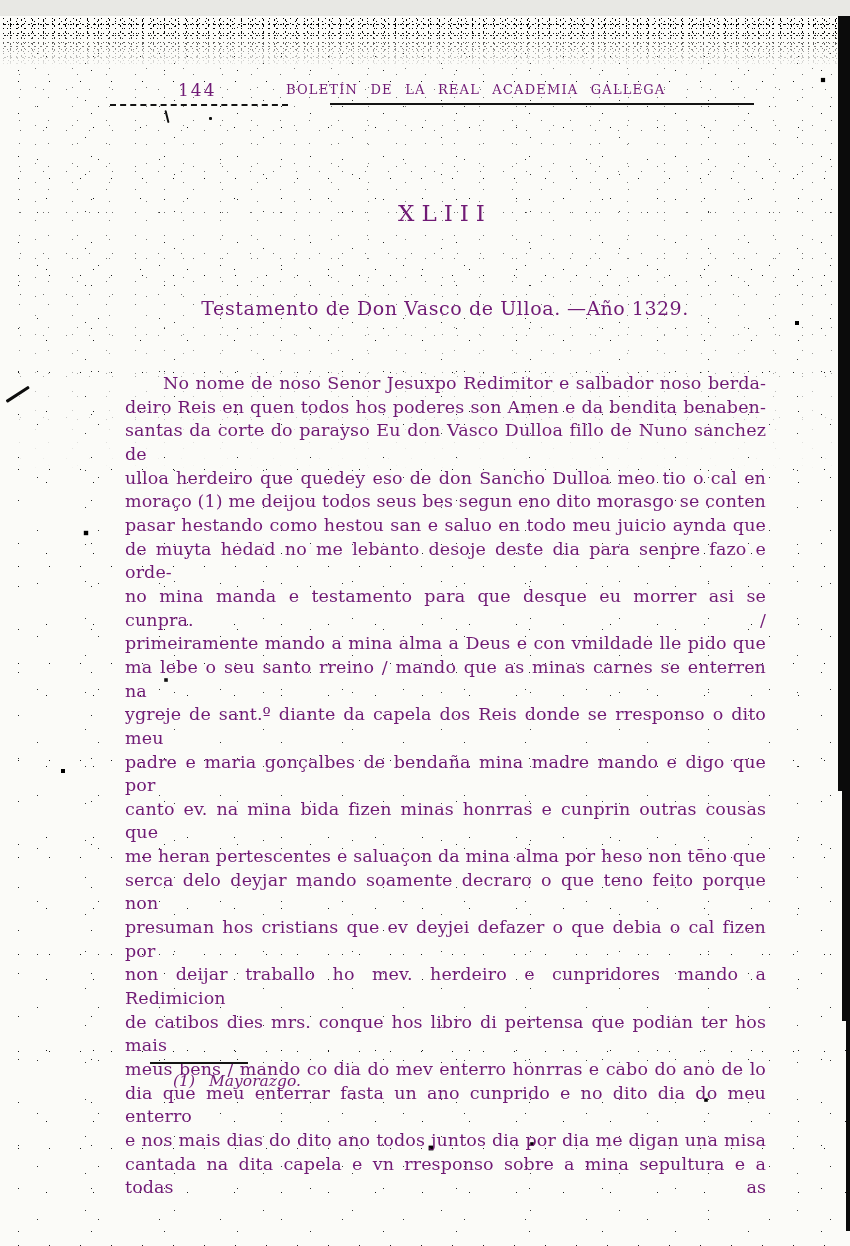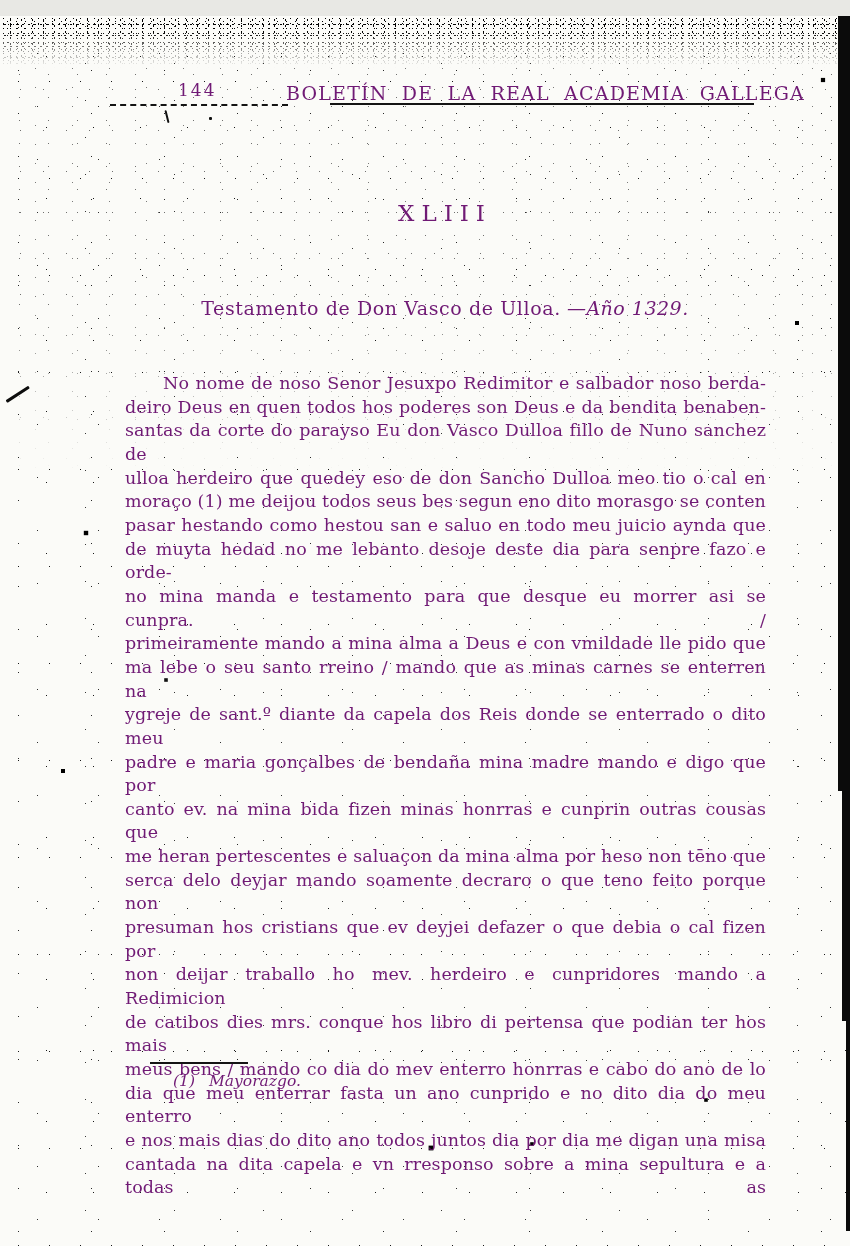--- a/index.html
+++ b/index.html
@@ -63,32 +63,32 @@
       796px 306px 0 1px #000,    822px 63px 0 1.1px #000,
       133px 1243px 0 1px #000,   705px 1083px 0 0.8px #000;
   }
   
   .edge-band{position:absolute;right:0;top:0;width:14px;height:1246px;pointer-events:none;}
   .edge-band .b1{position:absolute;right:0;top:0;width:12px;height:775px;background:#0b0b0b;}
   .edge-band .b2{position:absolute;right:0;top:775px;width:8px;height:230px;background:#0b0b0b;}
   .edge-band .b3{position:absolute;right:0;top:1005px;width:4px;height:210px;background:#0b0b0b;}
   
   .pagenum{position:absolute;left:178px;top:64px;font-size:17px;letter-spacing:2px;}
-  .journal{position:absolute;left:286px;top:66px;font-size:19px;letter-spacing:1.2px;word-spacing:7px;white-space:nowrap;}
+  .journal{position:absolute;left:286px;top:66px;font-size:13px;letter-spacing:1.2px;word-spacing:7px;white-space:nowrap;}
   .rule-dashed{position:absolute;left:110px;top:88px;width:178px;border-top:2px dashed #141414;}
   .rule-solid{position:absolute;left:330px;top:87px;width:424px;height:2px;background:#141414;}
   
   .penmark-header{position:absolute;left:166px;top:94px;width:2.4px;height:13px;background:#111;transform:rotate(-14deg);border-radius:1px;}
   .penmark-dot{position:absolute;left:209px;top:101px;width:3px;height:3px;background:#111;border-radius:1px;}
   .penmark-diag{position:absolute;left:7px;top:384px;width:27px;height:2.6px;background:#0d0d0d;transform:rotate(-33deg);transform-origin:left bottom;border-radius:1px;}
   
   .section-num{position:absolute;left:125px;top:184px;width:640px;text-align:center;font-size:23px;letter-spacing:7px;}
   .doc-title{position:absolute;left:125px;top:281px;width:640px;text-align:center;font-size:19px;white-space:nowrap;}
   .doc-title .b{font-weight:normal;letter-spacing:0.6px;}
-  .doc-title .i{font-style:italic;letter-spacing:0.5px;}
+  .doc-title .i{letter-spacing:0.5px;}
   
   .body-text{position:absolute;left:125px;top:356px;width:641px;font-size:17.5px;line-height:23.65px;}
   .bline{text-align:justify;text-align-last:justify;white-space:normal;letter-spacing:0.1px;}
   .bline.indent{padding-left:38px;}
   
   .fn-rule{position:absolute;left:150px;top:1046px;width:98px;height:2px;background:#141414;}
   .footnote{position:absolute;left:173px;top:1056px;font-size:15.5px;font-style:italic;}
   .footnote .marker{margin-right:14px;}
 </style>
 </head>
@@ -117,30 +117,30 @@
 
   <div class="section-num">XLIII</div>
 
   <div class="doc-title">
     <span class="b">Testamento de Don Vasco de Ulloa.</span>
     <span class="i">—Año 1329.</span>
   </div>
 
   <div class="body-text">
       <div class="bline indent">No nome de noso Senor Jesuxpo Redimitor e salbador noso berda-</div>
-      <div class="bline">deiro Deus en quen todos hos poderes son Deus e da bendita benaben-</div>
+      <div class="bline">deiro Reis en quen todos hos poderes son Amen e da bendita benaben-</div>
       <div class="bline">santas da corte do parayso Eu don Vasco Dulloa fillo de Nuno sanchez de</div>
       <div class="bline">ulloa herdeiro que quedey eso de don Sancho Dulloa meo tio o cal en</div>
       <div class="bline">moraço (1) me deijou todos seus bes segun eno dito morasgo se conten</div>
       <div class="bline">pasar hestando como hestou san e saluo en todo meu juicio aynda que</div>
       <div class="bline">de muyta hedad no me lebanto desoje deste dia para senpre fazo e orde-</div>
       <div class="bline">no mina manda e testamento para que desque eu morrer asi se cunpra. /</div>
       <div class="bline">primeiramente mando a mina alma a Deus e con vmildade lle pido que</div>
       <div class="bline">ma lebe o seu santo rreino / mando que as minas carnes se enterren na</div>
-      <div class="bline">ygreje de sant.º diante da capela dos Reis donde se enterrado o dito meu</div>
+      <div class="bline">ygreje de sant.º diante da capela dos Reis donde se rresponso o dito meu</div>
       <div class="bline">padre e maria gonçalbes de bendaña mina madre mando e digo que por</div>
       <div class="bline">canto ev. na mina bida fizen minas honrras e cunprin outras cousas que</div>
       <div class="bline">me heran pertescentes e saluaçon da mina alma por heso non tēno que</div>
       <div class="bline">serca delo deyjar mando soamente decraro o que teno feito porque non</div>
       <div class="bline">presuman hos cristians que ev deyjei defazer o que debia o cal fizen por</div>
       <div class="bline">non deijar traballo ho mev. herdeiro e cunpridores mando a Redimicion</div>
       <div class="bline">de catibos dies mrs. conque hos libro di pertensa que podian ter hos mais</div>
       <div class="bline">meus bens / mando co dia do mev enterro honrras e cabo do ano de lo</div>
       <div class="bline">dia que meu enterrar fasta un ano cunprido e no dito dia do meu enterro</div>
       <div class="bline">e nos mais dias do dito ano todos juntos dia por dia me digan una misa</div>

